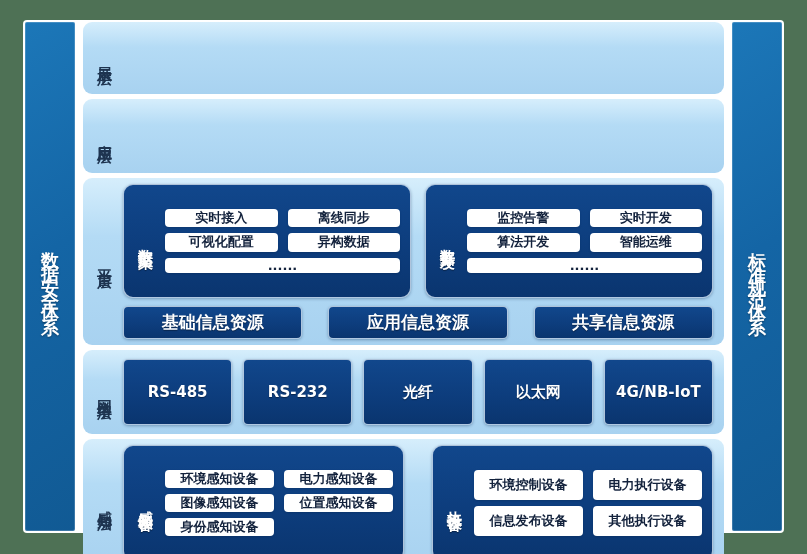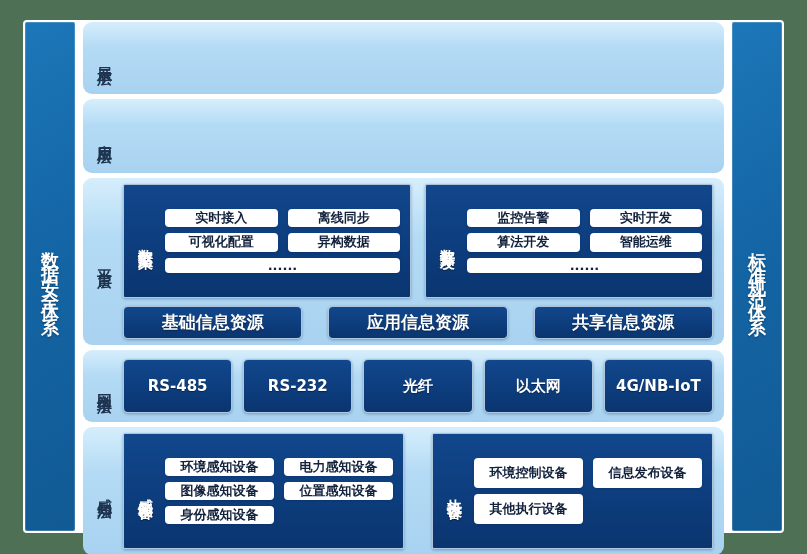--- a/index.html
+++ b/index.html
@@ -93,21 +93,21 @@
     padding: 3px 0;
   }
   
   .stack { flex: 1; display: flex; flex-direction: column; gap: 8px; }
   .group-row { flex: 1; display: flex; gap: 14px; }
   .group-row.wide-gap { gap: 28px; justify-content: center; }
   .group {
     flex: 1;
     background: linear-gradient(180deg, #11478c 0%, #0d3d7d 55%, #0a356f 100%);
     border: 1px solid rgba(230,243,253,.75);
-    border-radius: 2px;
+    border-radius: 10px;
     box-shadow: 0 1px 3px rgba(10,40,80,.35);
     display: flex;
     gap: 9px;
     padding: 24px 10px;
   }
   .group-label {
     width: 22px;
     display: flex; align-items: center; justify-content: center;
     color: #ffffff;
     font-size: 15px;
@@ -136,21 +136,21 @@
     display: flex;
     gap: 26px;
     height: 33px;
     flex: none;
   }
   .res-row .navy-box { flex: 1; font-size: 17px; }
   
   .p-display    { height: 72px;  flex: none; }
   .p-app        { height: 74px;  flex: none; }
   .p-platform   { height: 167px; flex: none; }
-  .p-network    { height: 72px;  flex: none; }
+  .p-network    { height: 84px;  flex: none; }
   .p-perception { flex: 1; }
 </style>
 </head>
 <body>
 
 <div class="frame">
   <div class="stage">
 
     <div class="pillar">
       <span class="v-text">数据安全体系</span>
@@ -225,20 +225,21 @@
               <div class="white-box">图像感知设备</div>
               <div class="white-box">位置感知设备</div>
               <div class="white-box">身份感知设备</div>
             </div>
           </div>
 
           <div class="group">
             <div class="group-label v-text">执行设备</div>
             <div class="group-grid">
               <div class="white-box">环境控制设备</div>
+              <div class="white-box">电力执行设备</div>
               <div class="white-box">信息发布设备</div>
               <div class="white-box">其他执行设备</div>
             </div>
           </div>
 
         </div>
       </section>
 
     </div>
 

